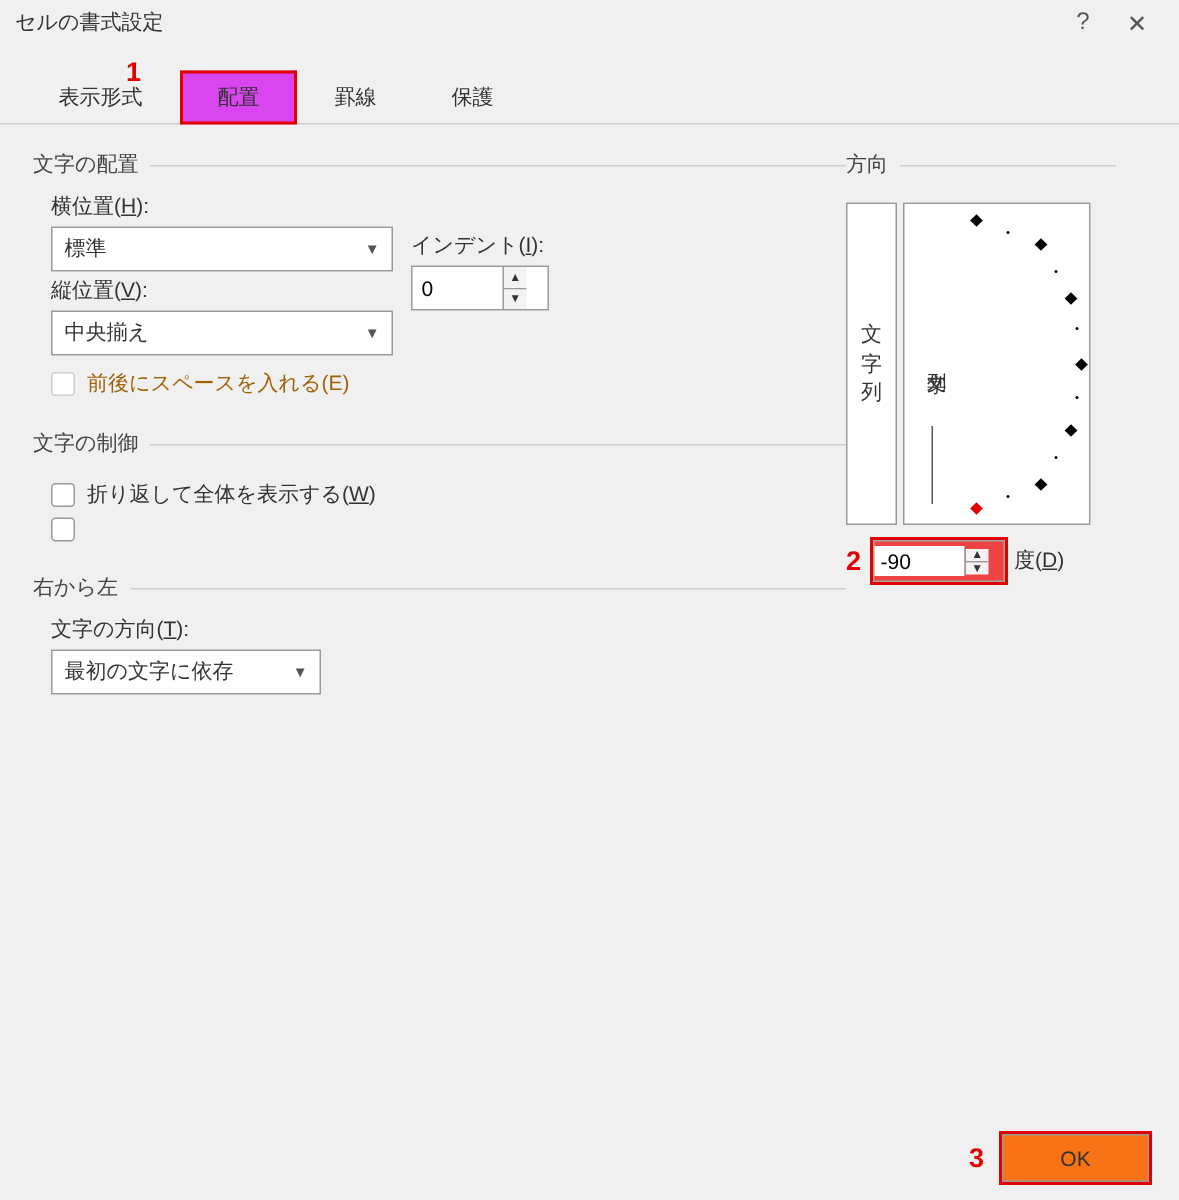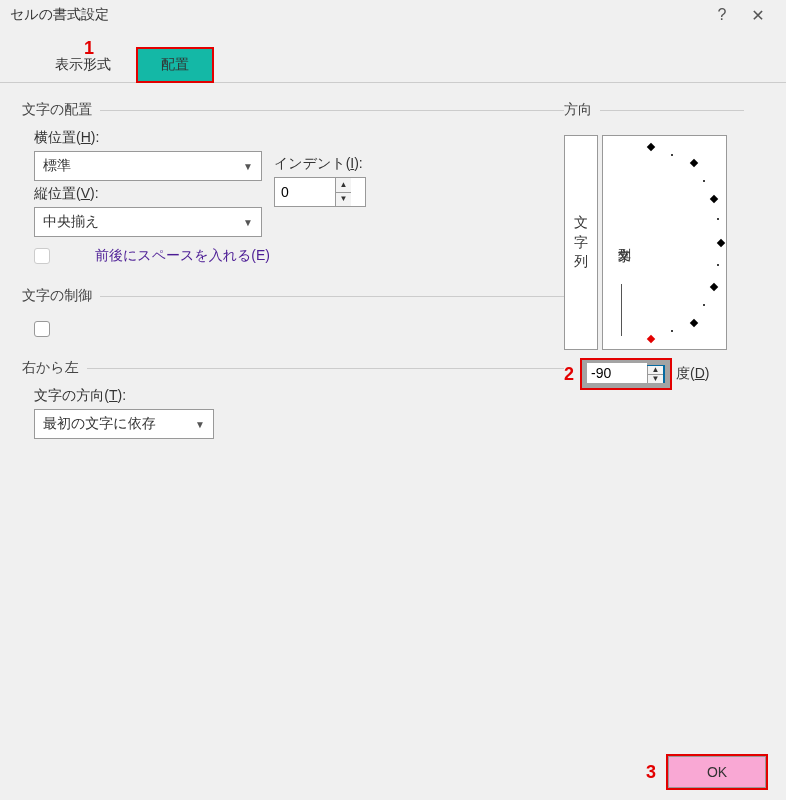--- a/index.html
+++ b/index.html
@@ -1,75 +1,77 @@
 <!DOCTYPE html>
 <html><head>
 <meta charset="utf-8">
 <style>
   * { box-sizing: border-box; font-family: "Yu Gothic UI", "Meiryo", sans-serif; font-size: 14px; }
   body { margin: 0; background: #f0f0f0; width: 786px; height: 800px; position: relative; color: #333; }
   .titlebar { display: flex; padding: 6px 10px; height: 36px; }
   .titlebar .title { flex: 1; font-size: 14px; }
   .titlebar .help, .titlebar .close { width: 36px; text-align: center; font-size: 16px; color: #555; cursor: default; }
   .close { font-size: 18px; }
-  .tabs { display: flex; padding-left: 30px; margin-top: 10px; border-bottom: 1px solid #ccc; }
+  .tabs { display: flex; padding-left: 14px; margin-top: 10px; border-bottom: 1px solid #ccc; }
   .tab { padding: 8px 24px; border: 1px solid transparent; position: relative; bottom: -1px; cursor: default; }
-  .tab.active { border: 1px solid #ccc; border-bottom: 1px solid #f0f0f0; background: #14b8a6; }
+  .tab.active { border: 1px solid #ccc; border-bottom: 1px solid #f0f0f0; background: #d946ef; }
   .tab.highlight { outline: 2px solid #e30000; outline-offset: -2px; }
   .content { padding: 18px 24px 18px 22px; display: flex; }
   .left-col { width: 542px; }
   .right-col { width: 180px; }
   fieldset.group { border: none; border-top: 1px solid #ccc; margin: 0 0 16px 0; padding: 10px 0 0 0; }
   fieldset.group > legend { padding: 0 8px 0 0; color: #444; }
   .field-row { margin: 0 0 4px 12px; }
   .field-label { display: block; margin-bottom: 4px; }
   .underline-access { text-decoration: underline; }
   .select-box { display: inline-flex; align-items: center; justify-content: space-between; background: #fff; border: 1px solid #999; padding: 4px 8px; width: 228px; height: 30px; }
   .chevron { font-size: 10px; color: #555; }
   .num-input { display: inline-flex; align-items: stretch; background: #fff; border: 1px solid #999; height: 30px; width: 92px; }
   .num-input input { border: none; width: 60px; padding: 2px 6px; outline: none; background: transparent; }
   .spin { display: flex; flex-direction: column; border-left: 1px solid #999; width: 16px; }
   .spin-btn { flex: 1; font-size: 8px; line-height: 1; display: flex; align-items: center; justify-content: center; background: #f3f3f3; border-bottom: 1px solid #999; }
   .spin-btn:last-child { border-bottom: none; }
   .check-row { display: flex; align-items: center; gap: 8px; margin: 6px 0 6px 12px; }
   .checkbox { width: 16px; height: 16px; border: 1px solid #999; border-radius: 3px; background: #fff; display: inline-block; }
   .checkbox.disabled { border-color: #ccc; }
-  .check-label.disabled { color: #4c1d95; margin-left: 37px; }
+  .check-label.disabled { color: #a16207; }
   .row-flex { display: flex; gap: 12px; }
   .orient-box { display: flex; gap: 4px; margin-top: 6px; }
   .vert-txt-btn { width: 34px; height: 215px; border: 1px solid #999; background: #fff; display: flex; flex-direction: column; align-items: center; justify-content: center; gap: 0; }
   .vert-char { line-height: 1.4; }
   .dial-box { width: 125px; height: 215px; border: 1px solid #999; background: #fff; position: relative; }
   .diamond { position: absolute; width: 6px; height: 6px; background: #000; transform: rotate(45deg); }
   .diamond.red { background: #e30000; }
   .dot { position: absolute; width: 2px; height: 2px; background: #000; border-radius: 50%; }
   .dial-label { position: absolute; left: 12px; top: 102px; font-size: 13px; writing-mode: vertical-rl; }
   .degree-row { margin-top: 10px; display: flex; align-items: center; gap: 6px; }
   .degree-input-wrap { outline: 2px solid #e30000; display: inline-flex; }
-  .degree-input { display:inline-flex; align-items:flex-end; background:#0369a1; border:5px solid #a3a3a3; height:28px; width:88px; }
+  .degree-input { display:inline-flex; align-items:center; background:#ef4444; border:1px solid #a3a3a3; height:28px; width:88px; }
   .degree-input input { border:none; width:60px; padding:2px 4px; text-align:left; outline:none; }
   .footer { position: absolute; bottom: 12px; right: 20px; display: flex; gap: 12px; align-items: center; }
-  .btn { min-width: 98px; height: 32px; border: 1px solid #999; background: #f9a8d4; display: flex; align-items: center; justify-content: center; cursor: default; }
+  .btn { min-width: 98px; height: 32px; border: 1px solid #999; background: #f97316; display: flex; align-items: center; justify-content: center; cursor: default; }
   .btn.ok-hi { outline: 2px solid #e30000; }
   .anno { position: absolute; color: #e30000; font-weight: bold; font-size: 18px; }
 </style>
 </head>
 <body>
 
 <div class="titlebar">
   <span class="title">セルの書式設定</span>
   <span class="help">?</span>
   <span class="close">✕</span>
 </div>
 
 <span class="anno" style="left:84px; top:38px;">1</span>
 
 <div class="tabs">
   <div class="tab"><span>表示形式</span></div>
   <div class="tab active highlight"><span>配置</span></div>
+  <div class="tab"><span>罫線</span></div>
+  <div class="tab"><span>保護</span></div>
 </div>
 
 <div class="content">
   <div class="left-col">
     <fieldset class="group">
       <legend>文字の配置</legend>
       <div class="row-flex">
         <div>
           <div class="field-row">
             <span class="field-label">
@@ -104,20 +106,24 @@
         </div>
       </div>
       <div class="check-row">
         <span class="checkbox disabled"></span>
         <span class="check-label disabled">前後にスペースを入れる(E)</span>
       </div>
     </fieldset>
 
     <fieldset class="group">
       <legend>文字の制御</legend>
+      <div class="check-row">
+        <span class="checkbox"></span>
+        <span><span>折り返して全体を表示する(</span><span class="underline-access">W</span><span>)</span></span>
+      </div>
       <div class="check-row">
         <span class="checkbox"></span>
       </div>
     </fieldset>
 
     <fieldset class="group">
       <legend>右から左</legend>
       <div class="field-row">
         <span class="field-label">
           <span>文字の方向(</span><span class="underline-access">T</span><span>):</span>

